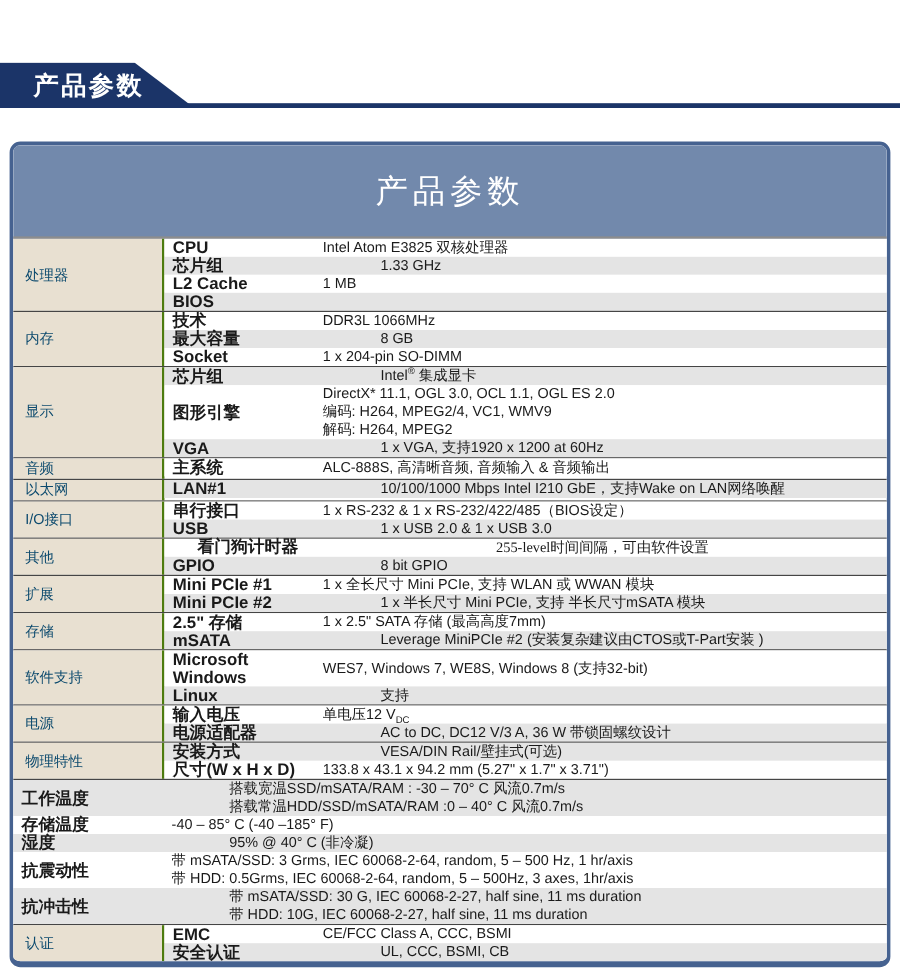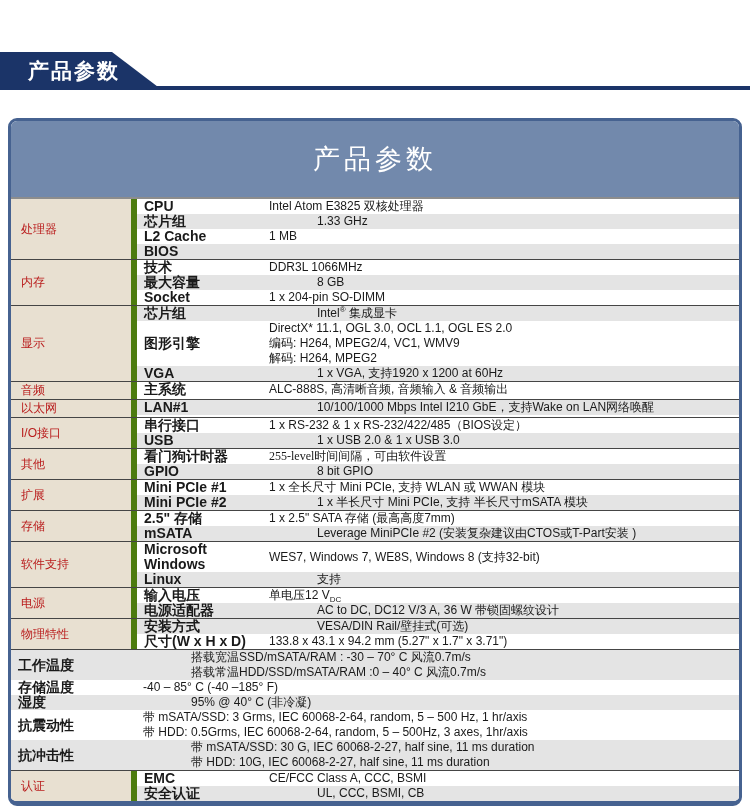--- a/index.html
+++ b/index.html
@@ -26,32 +26,33 @@
   .spec-header{
     height:76px;background:#7289ac;border-bottom:2px solid #8d8d8d;
     display:flex;align-items:center;justify-content:center;
   }
   .spec-header span{color:#fff;font-size:27px;letter-spacing:4px;font-weight:500;}
   .groups{display:flex;flex-direction:column;}
   .spec-group{display:flex;border-top:1px solid #454545;}
   .spec-group:first-child{border-top:none;}
   .cat{
     flex:0 0 126px;box-sizing:border-box;background:#e8e0d1;
-    border-right:6px solid #4d7c0f;
+    border-right:2px solid #4d7c0f;
     display:flex;align-items:center;padding-left:10px;
-    font-size:12px;color:#b91c1c;
+    font-size:12px;color:#0c4a6e;
   }
   .rows{flex:1;display:flex;flex-direction:column;min-width:0;}
   .row{display:flex;align-items:center;background:#fff;}
   .row.striped{background:#e4e4e4;gap:48px;}
   .row .label{flex:0 0 132px;box-sizing:border-box;padding-left:7px;font-size:14px;line-height:15px;font-weight:bold;}
   .row .value{flex:1;font-size:12px;line-height:15px;padding-right:4px;min-width:0;}
   .row .value .vline{line-height:15px;}
   .row.serif .label,.row.serif .value{
     font-family:"Liberation Serif","DejaVu Serif",serif;
+    text-align:center;
   }
   sub{font-size:8px;line-height:0;}
   sup{font-size:8px;line-height:0;}
 </style>
 </head>
 <body>
 
 <div>
 
   <div class="banner-wrap">

